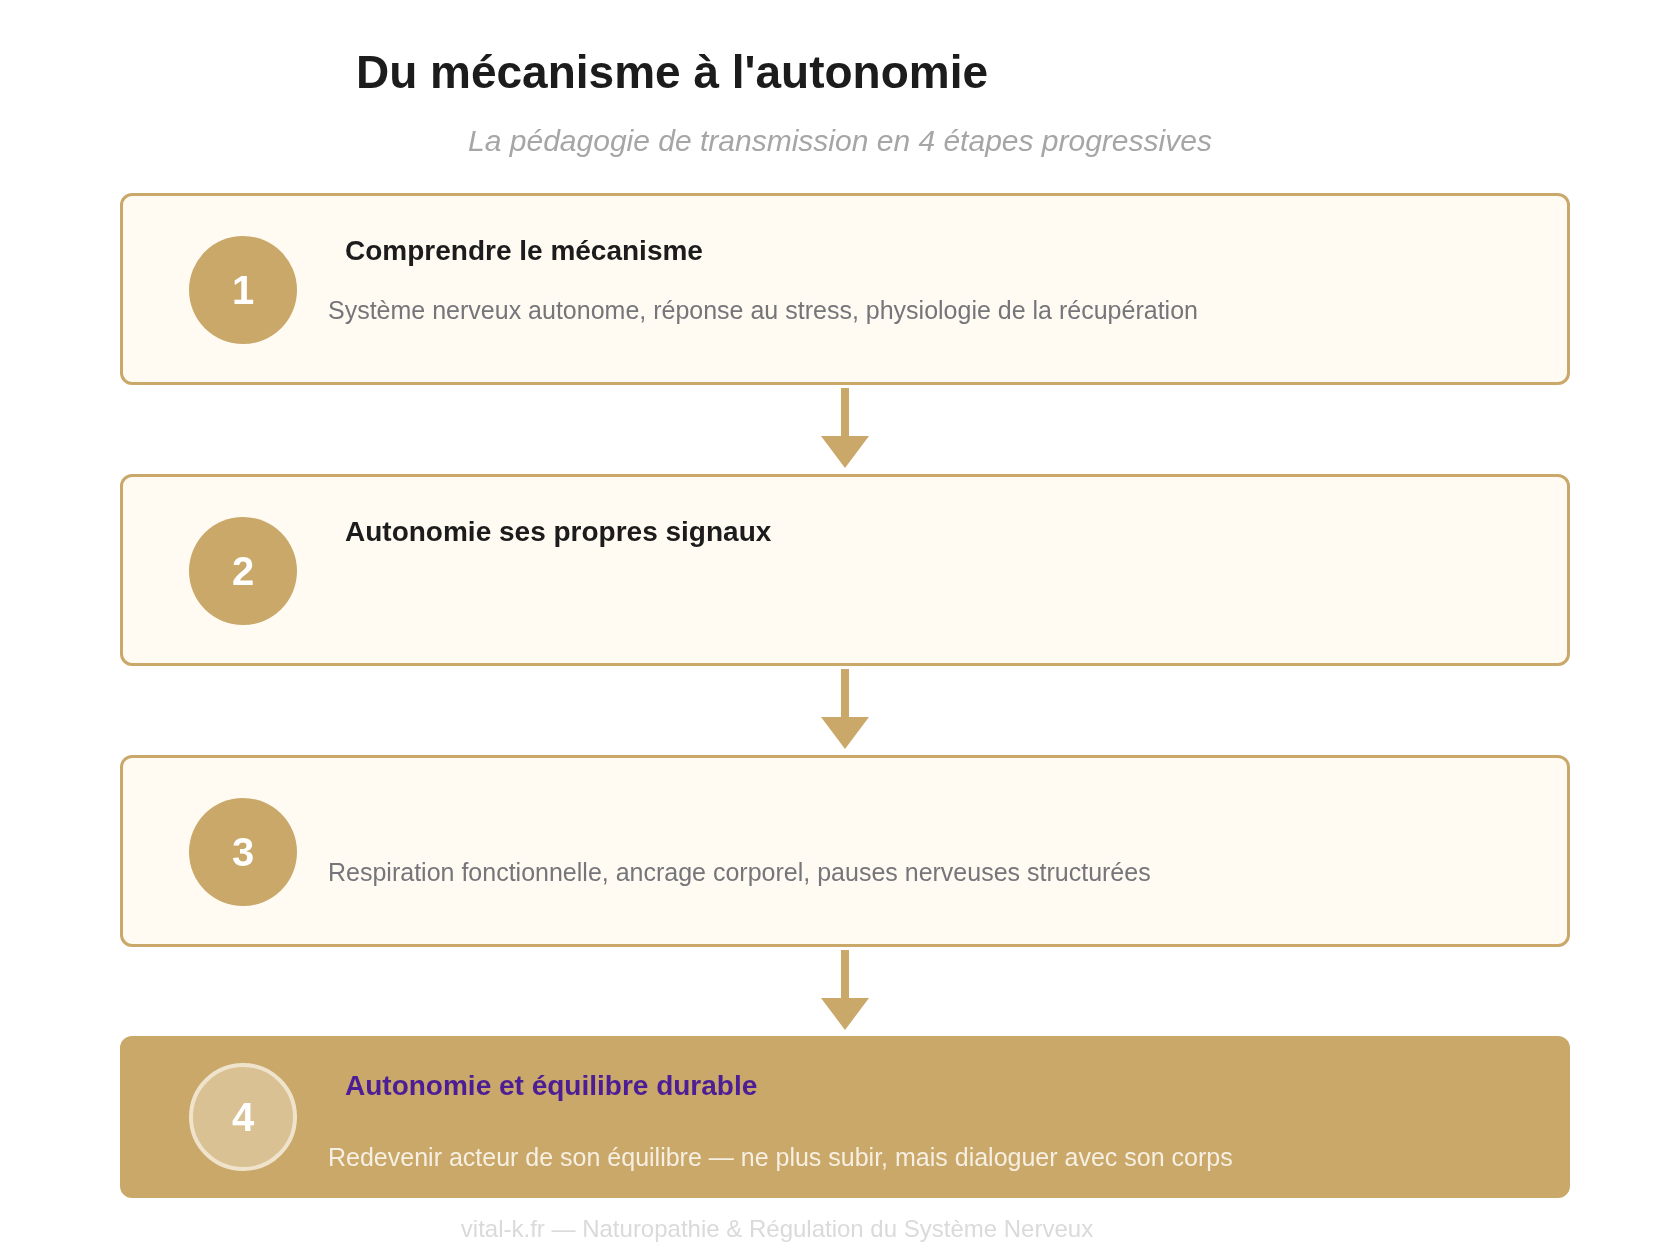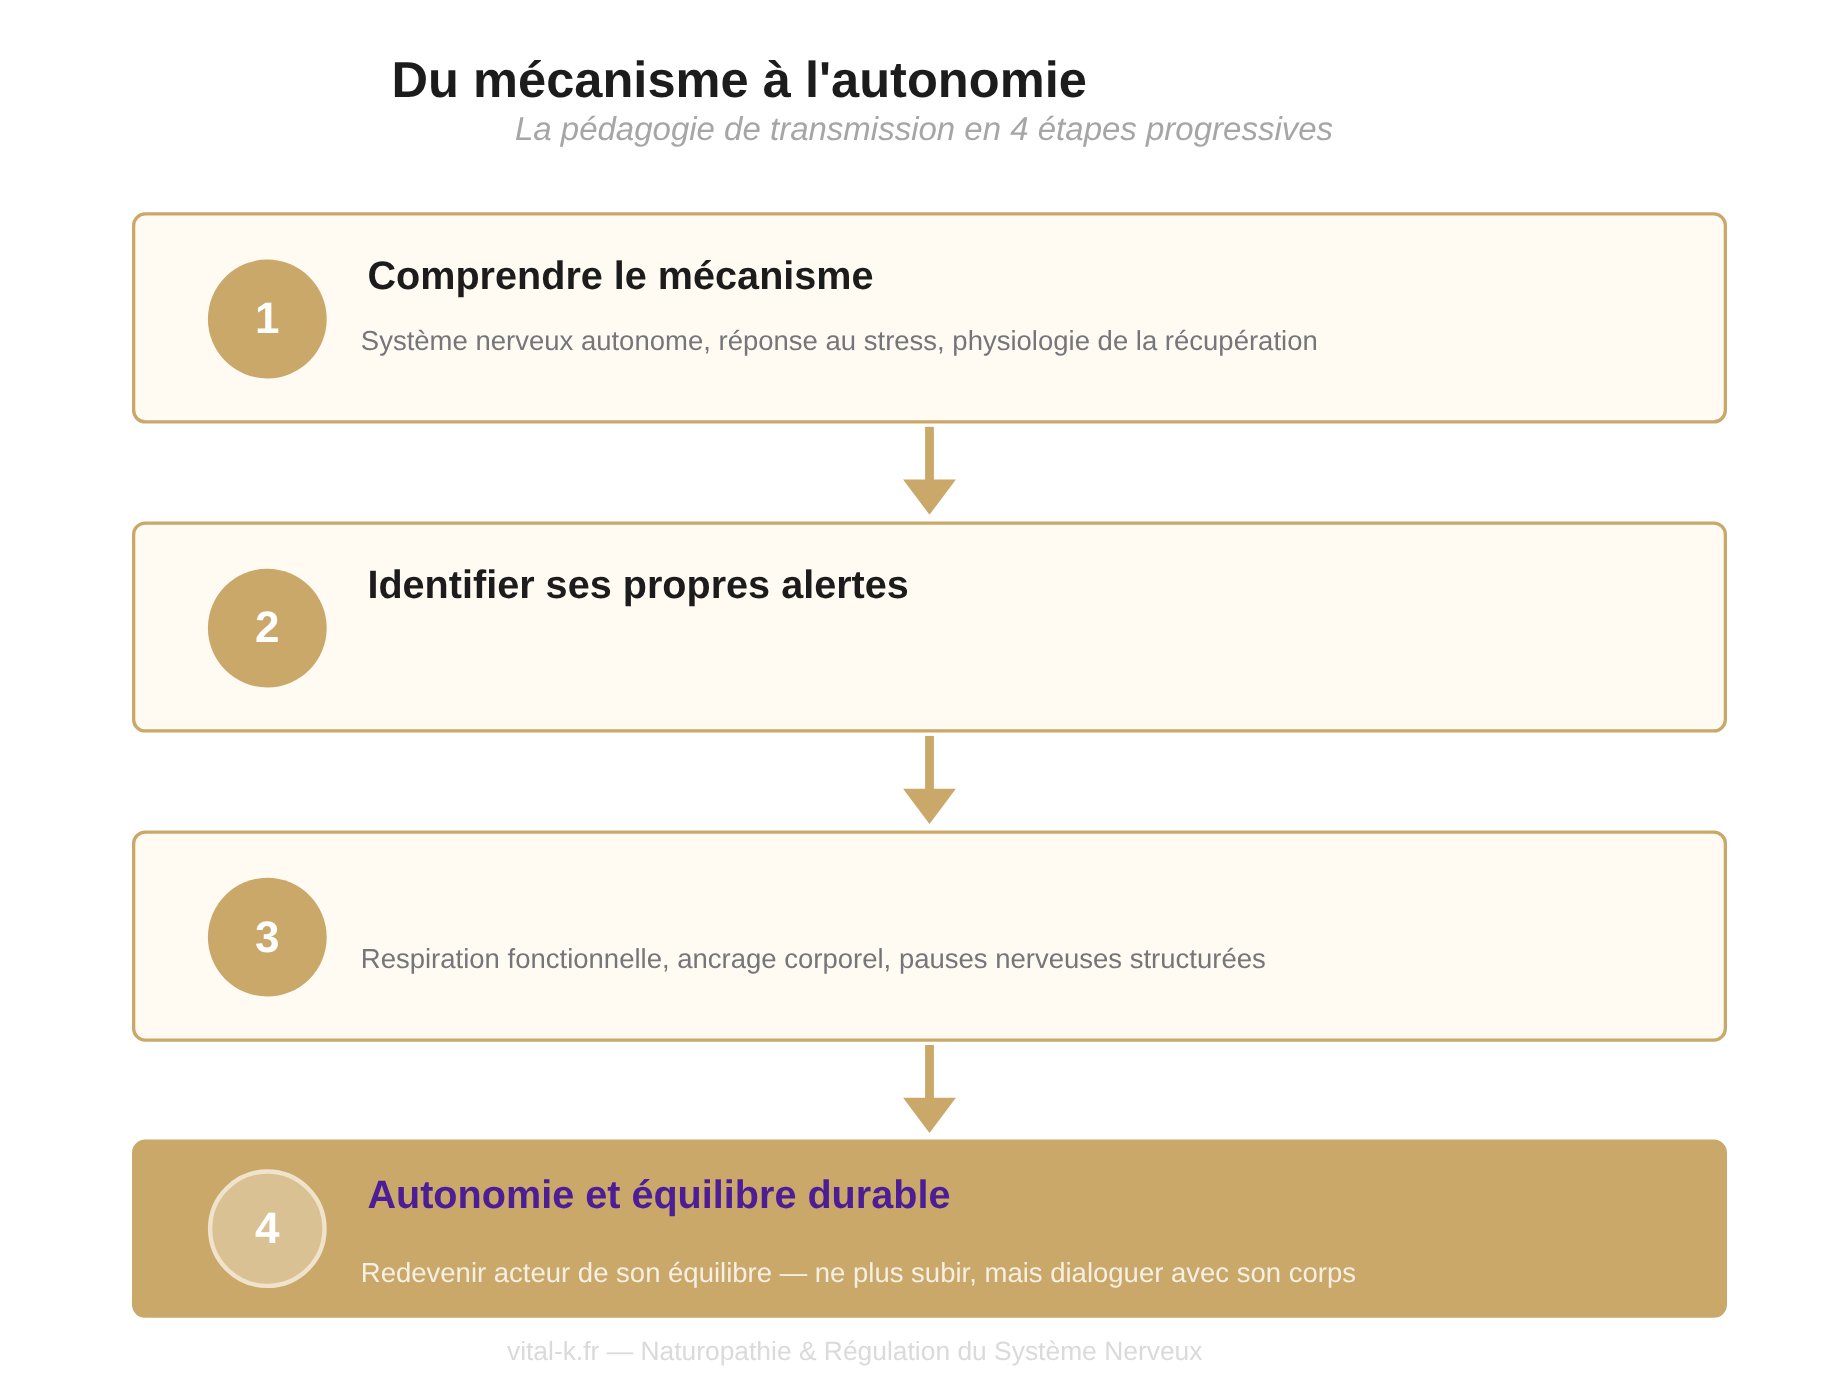--- a/index.html
+++ b/index.html
@@ -19,21 +19,21 @@
       left: 0; top: 42px; width: 1344px;
       text-align: center;
       font-size: 46px;
       font-weight: bold;
       color: #1c1c1c;
       margin: 0;
       line-height: 60px;
     }
     .subtitle {
       position: absolute;
-      left: 0; top: 98px; width: 1680px;
+      left: 0; top: 121px; width: 1680px;
       text-align: center;
       font-size: 30px;
       font-style: italic;
       color: #a6a6a6;
       line-height: 40px;
     }
     .step {
       position: absolute;
       left: 120px;
       width: 1450px;
@@ -65,23 +65,23 @@
       justify-content: center;
     }
     .step.final .badge {
       top: 24px;
       box-sizing: border-box;
       border: 4px solid #efe3cc;
       background: #dac194;
     }
     .step-title {
       position: absolute;
-      left: 211px;
+      left: 222px;
       top: 30px;
-      font-size: 36px;
+      font-size: 28px;
       font-weight: bold;
       color: #1c1c1c;
       white-space: nowrap;
       line-height: 50px;
     }
     .step-desc {
       position: absolute;
       left: 205px;
       top: 94px;
       font-size: 25px;
@@ -144,21 +144,21 @@
   <div class="step-desc">Système nerveux autonome, réponse au stress, physiologie de la récupération</div>
 </div>
 
 <div class="arrow" style="top:388px;">
   <div class="shaft"></div>
   <div class="head"></div>
 </div>
 
 <div class="step" style="top:474px;">
   <div class="badge">2</div>
-  <div class="step-title">Identifier ses propres alertes</div>
+  <div class="step-title">Autonomie ses propres signaux</div>
 </div>
 
 <div class="arrow" style="top:669px;">
   <div class="shaft"></div>
   <div class="head"></div>
 </div>
 
 <div class="step" style="top:755px;">
   <div class="badge">3</div>
   <div class="step-desc">Respiration fonctionnelle, ancrage corporel, pauses nerveuses structurées</div>

